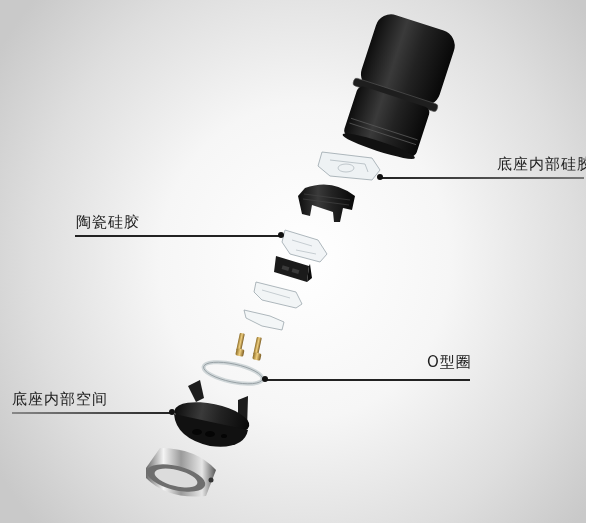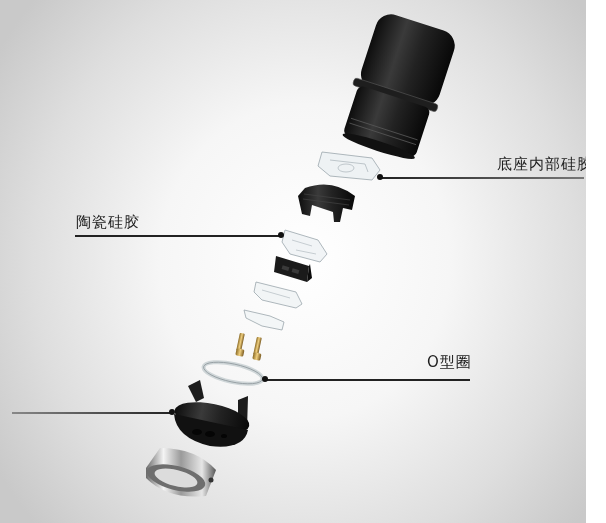--- a/index.html
+++ b/index.html
@@ -122,16 +122,17 @@
   <div class="dot" style="left:377px; top:174px;"></div>
 
   <div class="label" style="left:76px; top:213px;text-align:right;">陶瓷硅胶</div>
   <div class="leader" style="left:75px; top:235px; width:205px;"></div>
   <div class="dot" style="left:278px; top:232px;"></div>
 
   <div class="label" style="left:427px; top:353px;">O型圈</div>
   <div class="leader" style="left:265px; top:379px; width:205px;"></div>
   <div class="dot" style="left:262px; top:376px;"></div>
 
+  <div class="label" style="left:12px; top:390px;">底座内部空间</div>
   <div class="leader" style="left:12px; top:412px; width:160px; background:linear-gradient(90deg,#888,#222);"></div>
   <div class="dot" style="left:169px; top:409px;"></div>
 
 </div>
 
 </body></html>

